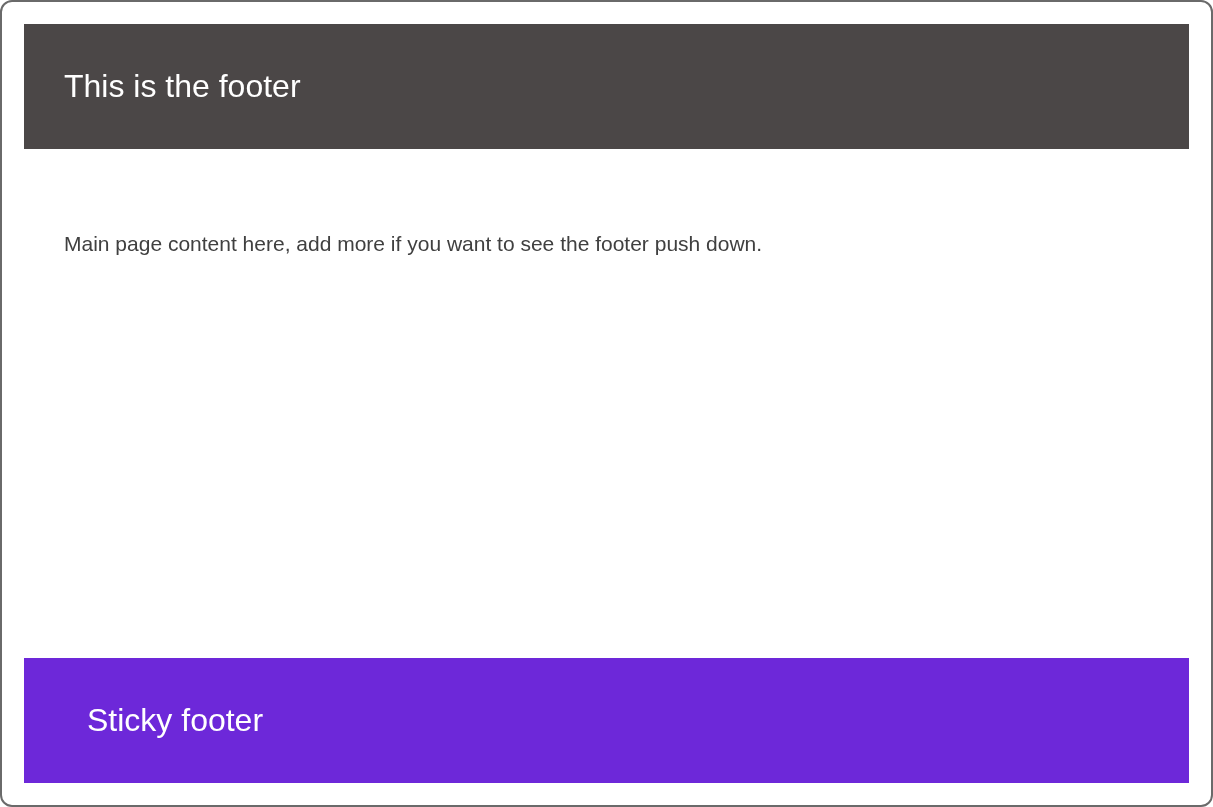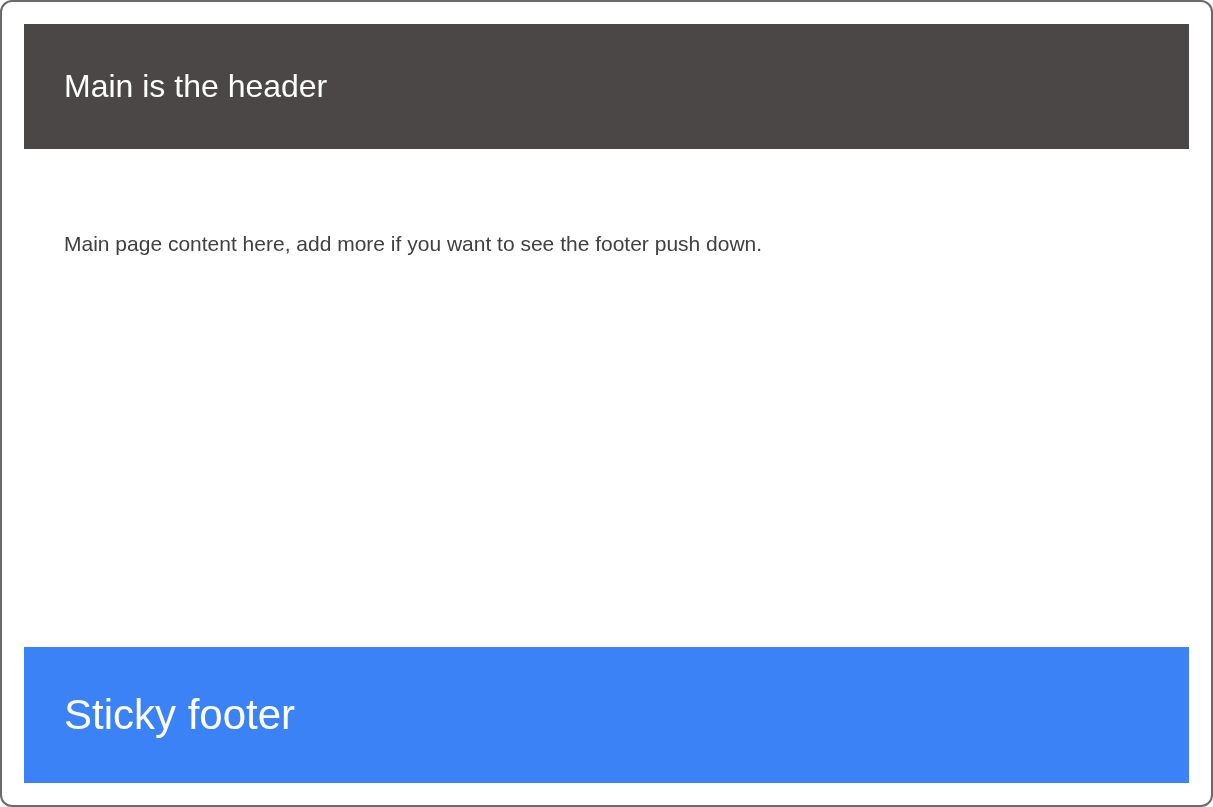--- a/index.html
+++ b/index.html
@@ -31,33 +31,33 @@
     }
     .content {
       flex: 1;
       padding: 76px 40px 20px 40px;
       color: #404040;
       font-size: 21px;
       line-height: 1.8;
       font-weight: 400;
     }
     .footer {
-      background: #3b82f6;
+      background: #6d28d9;
       color: #ffffff;
-      padding: 44px 40px;
-      font-size: 42px;
+      padding: 44px 63px;
+      font-size: 32px;
       font-weight: 400;
     }
   </style>
 </head>
 <body>
 
 <div class="outer">
   <div class="header">
-    <span>Main is the header</span>
+    <span>This is the footer</span>
   </div>
   <div class="content">
     <span>Main page content here, add more if you want to see the footer push down.</span>
   </div>
   <div class="footer">
     <span>Sticky footer</span>
   </div>
 </div>
 
 </body></html>

